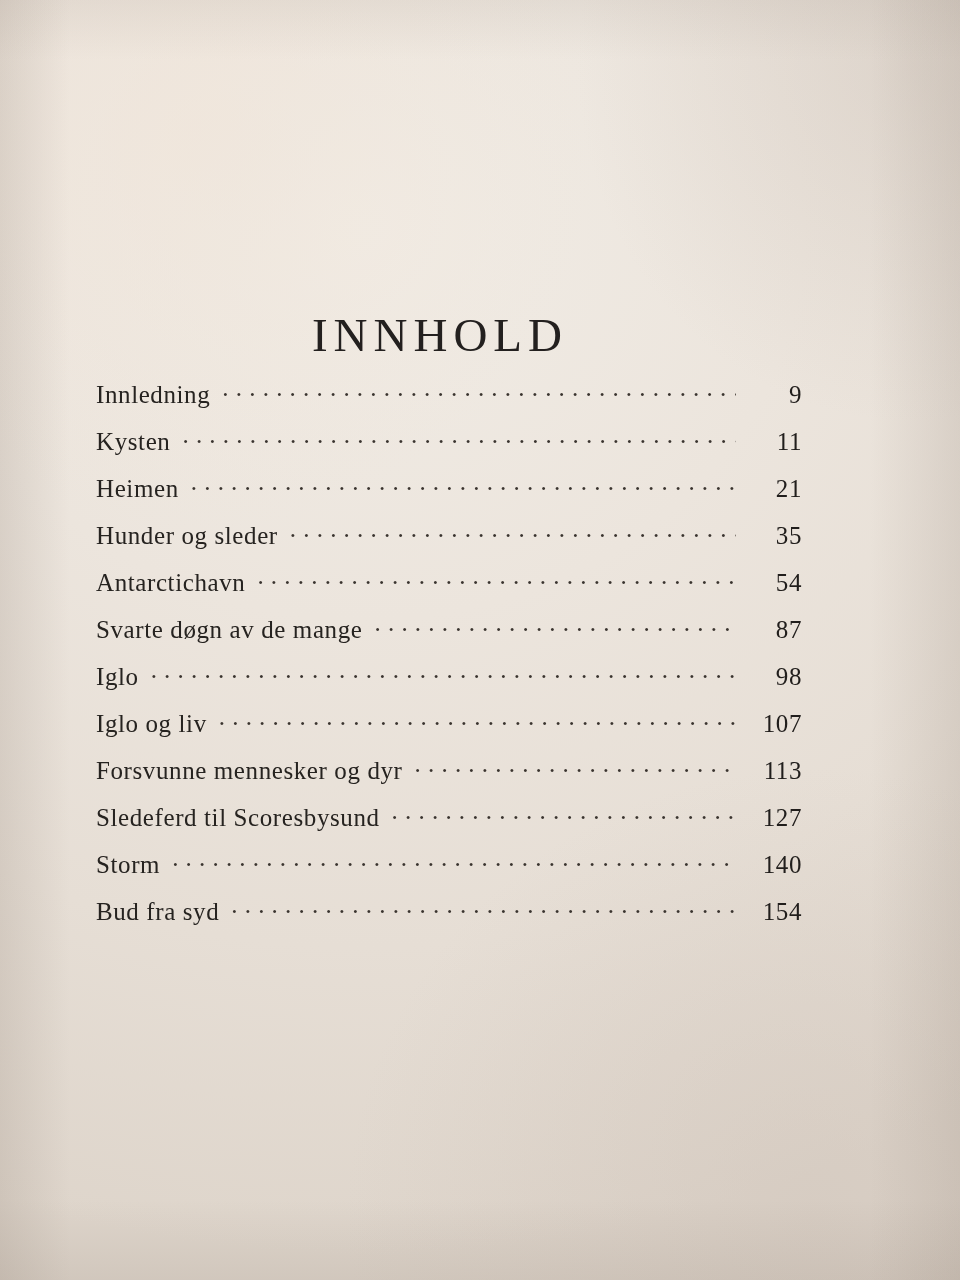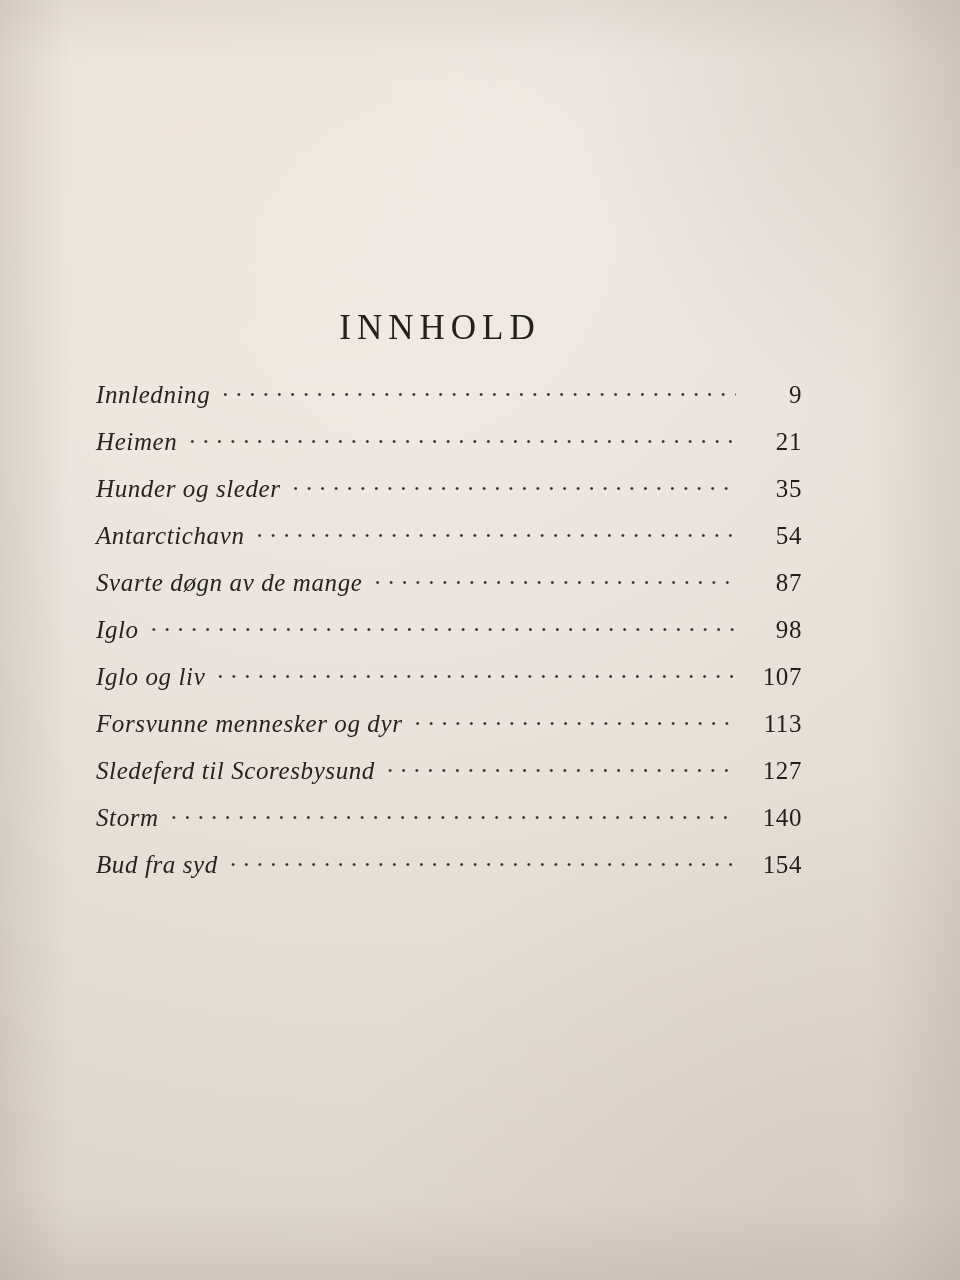--- a/index.html
+++ b/index.html
@@ -50,21 +50,21 @@
     top: 0;
     width: 960px;
   }
 
   .toc-title {
     position: absolute;
     left: 0;
     top: 308px;
     width: 880px;
     text-align: center;
-    font-size: 35px;
+    font-size: 47px;
     letter-spacing: 6px;
     color: #23201f;
     font-family: "Liberation Serif", serif;
   }
 
   .toc-list {
     position: absolute;
     left: 96px;
     top: 378px;
     width: 706px;
@@ -76,21 +76,20 @@
     height: 47px;
     color: #262320;
     font-size: 25px;
     letter-spacing: 0.6px;
   }
 
   .toc-label {
     white-space: nowrap;
     padding-right: 10px;
     color: #262320;
-    font-style: italic;
   }
 
   .toc-dots {
     flex: 1 1 auto;
     position: relative;
     height: 1em;
     overflow: hidden;
     margin: 0 6px 0 2px;
   }
   .toc-dots::before {
@@ -120,20 +119,25 @@
   <div class="edge-shadow"></div>
 
   <div class="content">
     <div class="toc-title">INNHOLD</div>
 
     <div class="toc-list">
       <div class="toc-row">
         <span class="toc-label">Innledning</span>
         <span class="toc-dots"></span>
         <span class="toc-page">9</span>
+      </div>
+      <div class="toc-row">
+        <span class="toc-label">Kysten</span>
+        <span class="toc-dots"></span>
+        <span class="toc-page">11</span>
       </div>
       <div class="toc-row">
         <span class="toc-label">Heimen</span>
         <span class="toc-dots"></span>
         <span class="toc-page">21</span>
       </div>
       <div class="toc-row">
         <span class="toc-label">Hunder og sleder</span>
         <span class="toc-dots"></span>
         <span class="toc-page">35</span>

